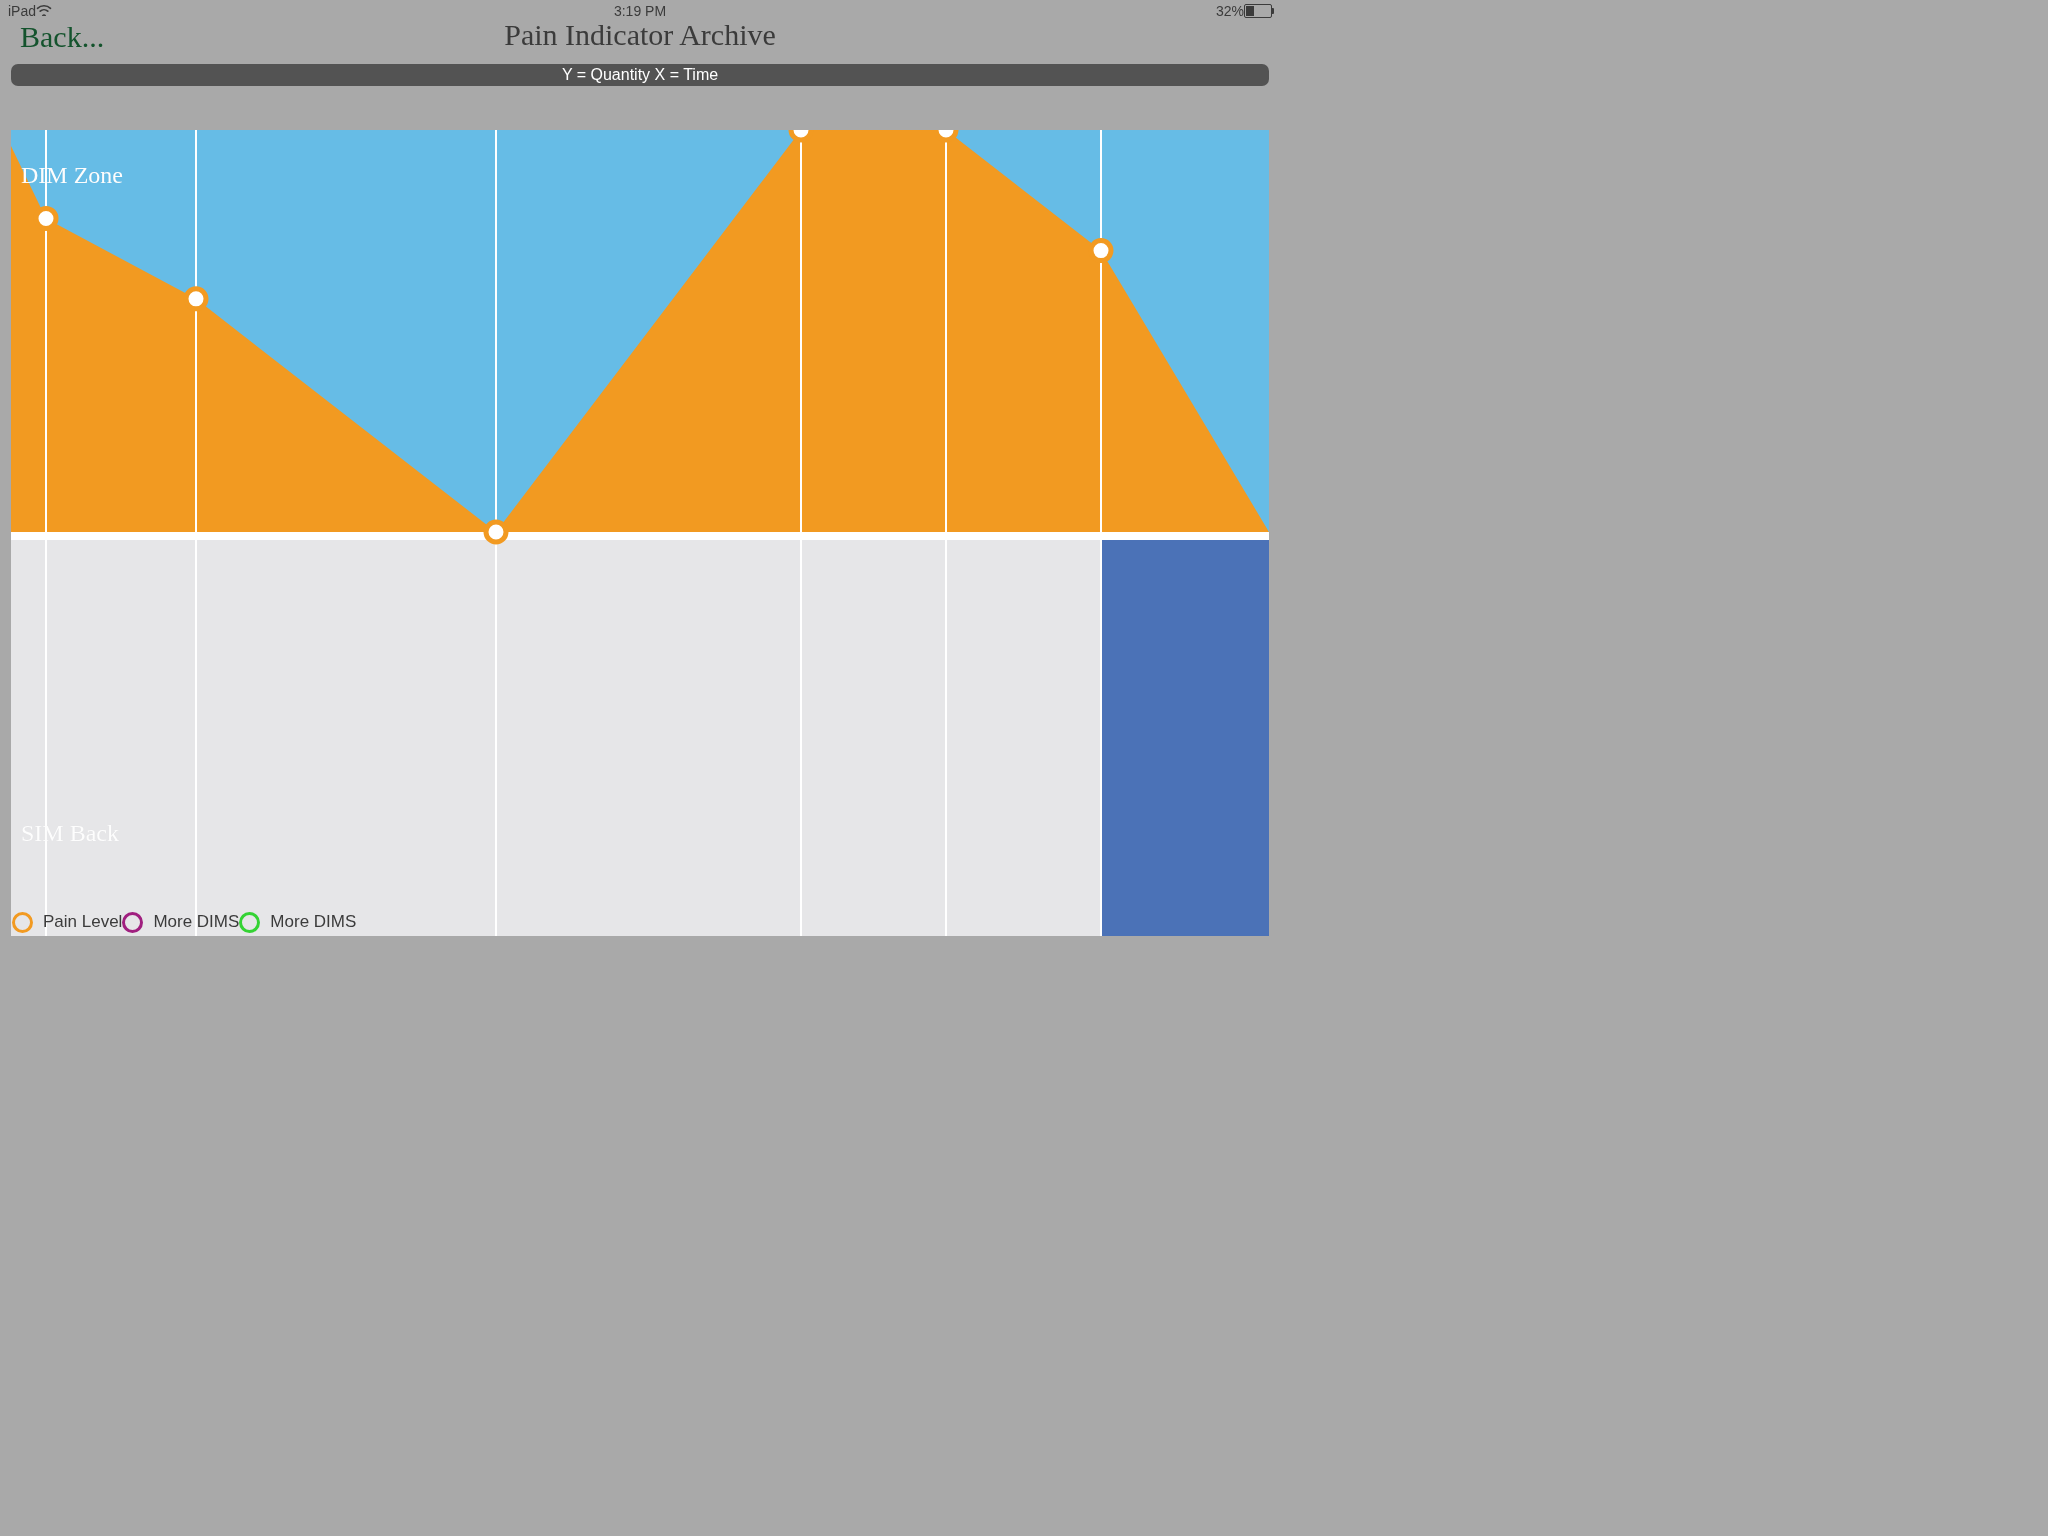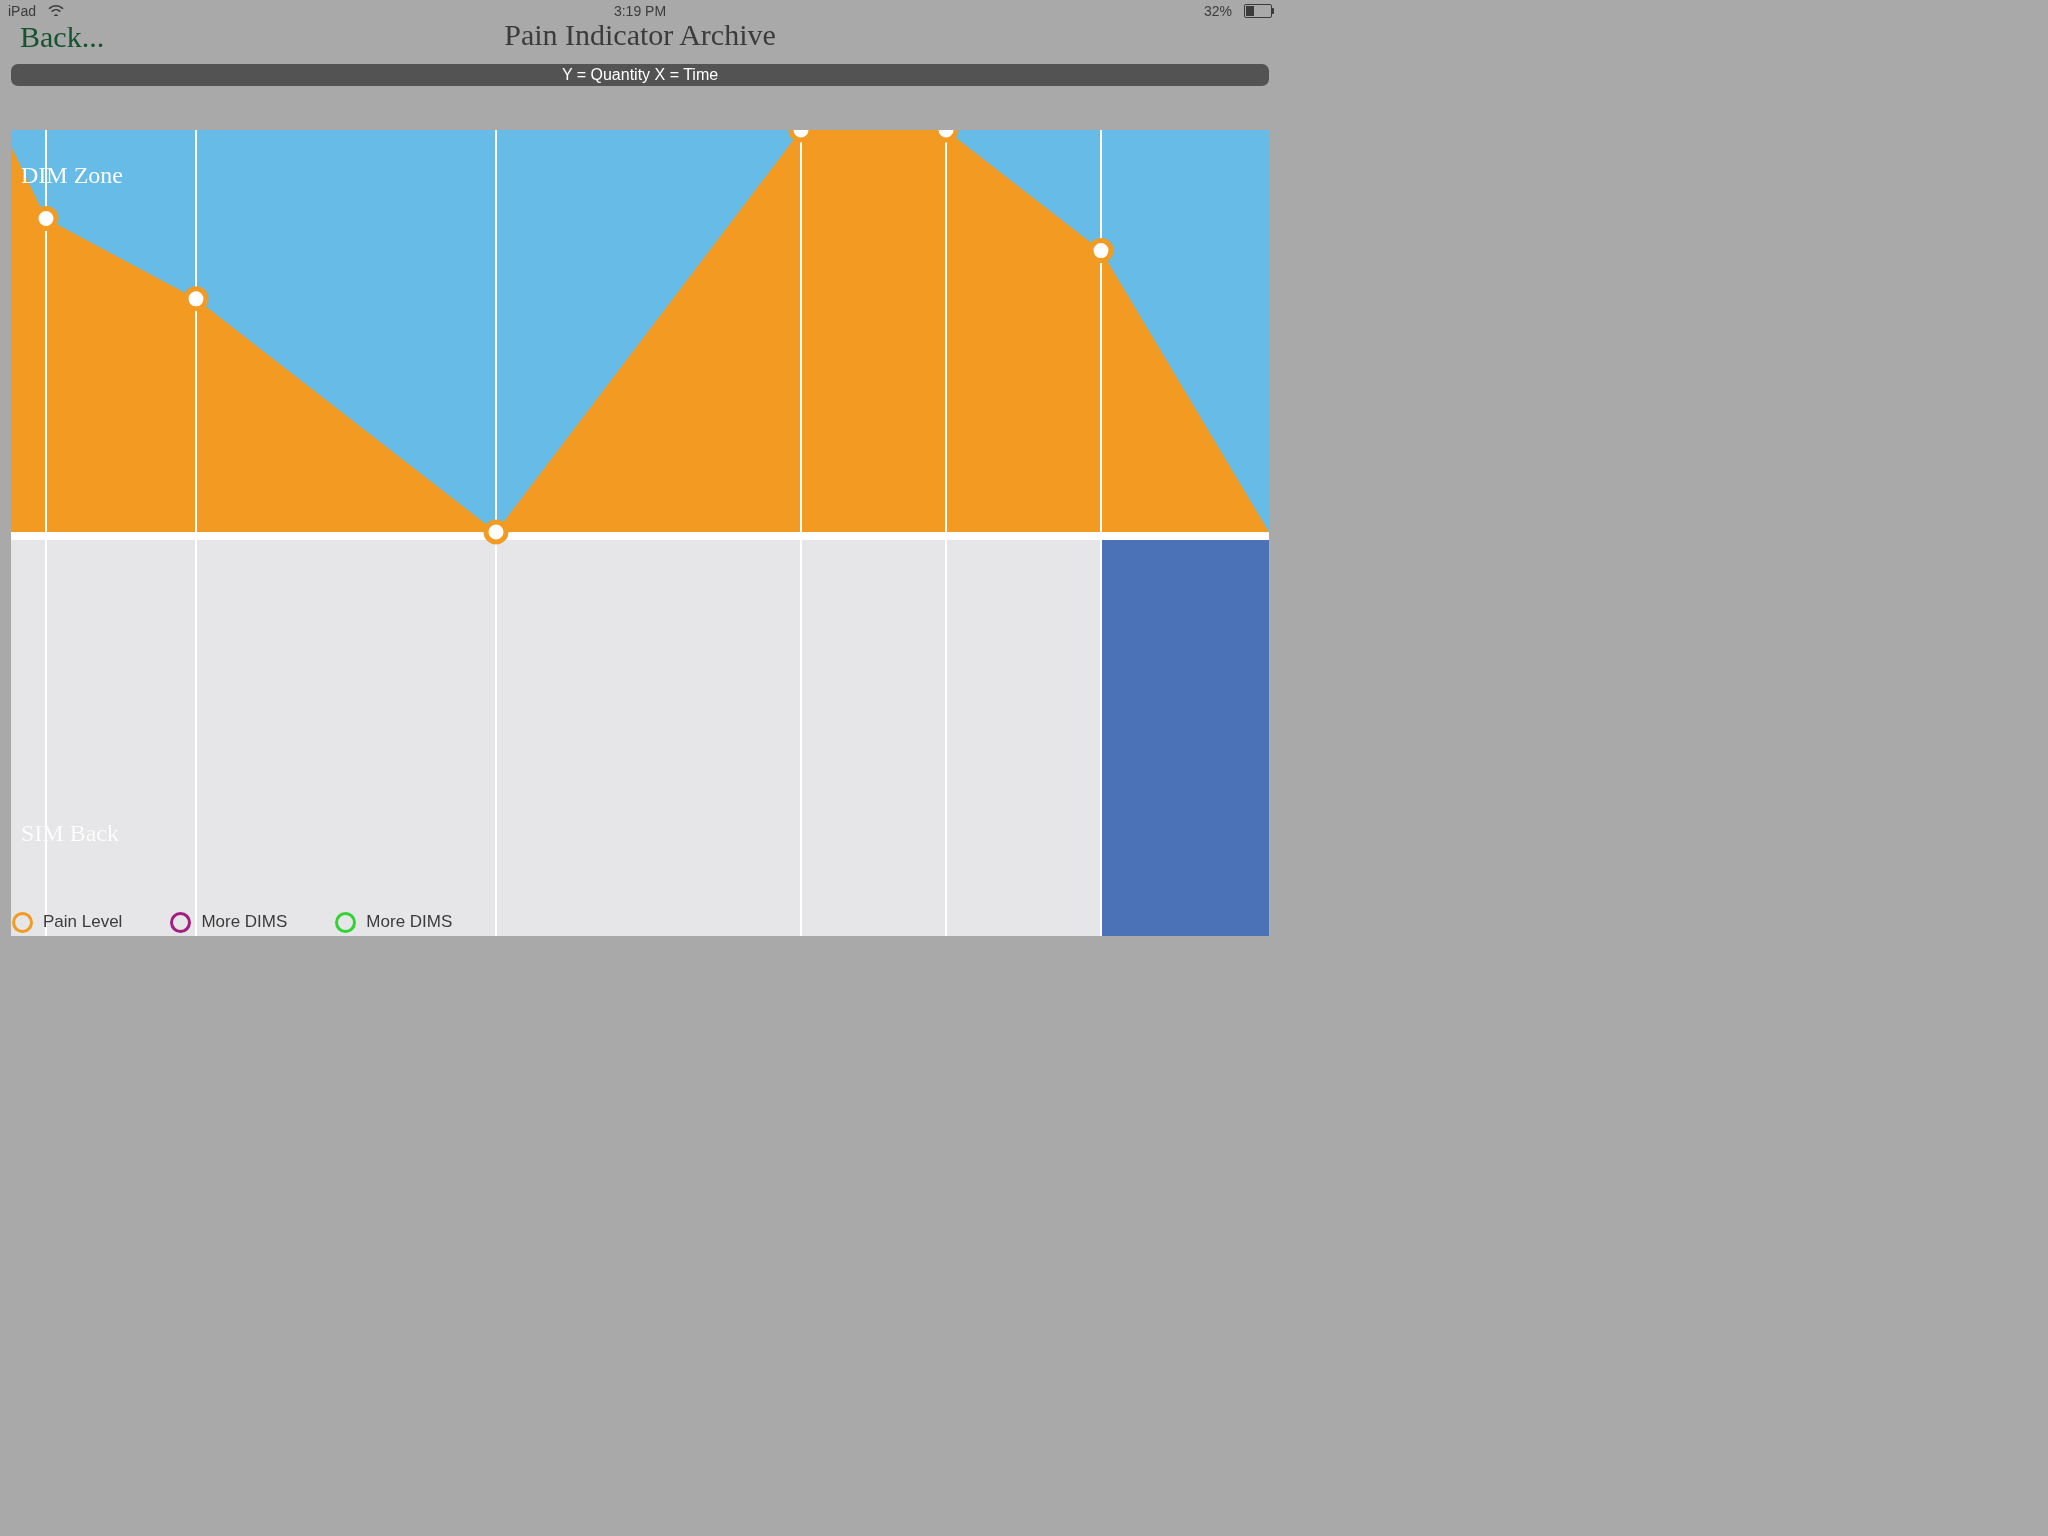--- a/index.html
+++ b/index.html
@@ -17,21 +17,21 @@
     top: 0; left: 0; right: 0;
     height: 22px;
     font-family: -apple-system, "Helvetica Neue", sans-serif;
     font-size: 14px;
     color: #3b3b3b;
     display: flex;
     align-items: center;
     justify-content: space-between;
     padding: 0 8px;
   }
-  .status-left, .status-right { display:flex; align-items:center; gap:12px; }
+  .status-left, .status-right { display:flex; align-items:center; gap:0; }
   .status-center { position:absolute; left:50%; transform:translateX(-50%); font-weight:500; }
   .wifi-icon { display:inline-block; }
   .battery {
     display:inline-block; width:26px; height:12px; border:1px solid #3b3b3b; border-radius:2px; position:relative;
   }
   .battery:after { content:""; position:absolute; right:-3px; top:3px; width:2px; height:6px; background:#3b3b3b; border-radius:0 1px 1px 0; }
   .battery-fill { position:absolute; left:1px; top:1px; bottom:1px; background:#3b3b3b; }
   .headerbar {
     position:absolute;
     top:20px; left:0; right:0;
@@ -74,21 +74,20 @@
     font-family: "Comic Sans MS", "Chalkboard SE", cursive;
     font-size:24px;
     text-shadow: 0 0 1px rgba(0,0,0,0.05);
   }
   .legend {
     position:absolute;
     top:902px; left:0; right:0;
     height:40px;
     display:flex;
     align-items:center;
-    gap:48px;
     padding-left:12px;
     font-family: -apple-system, "Helvetica Neue", sans-serif;
     font-size:17px;
     color:#3b3b3b;
   }
   .legend-item { display:flex; align-items:center; gap:10px; }
   .ring {
     display:inline-block;
     width:15px; height:15px;
     border:3px solid currentColor;

